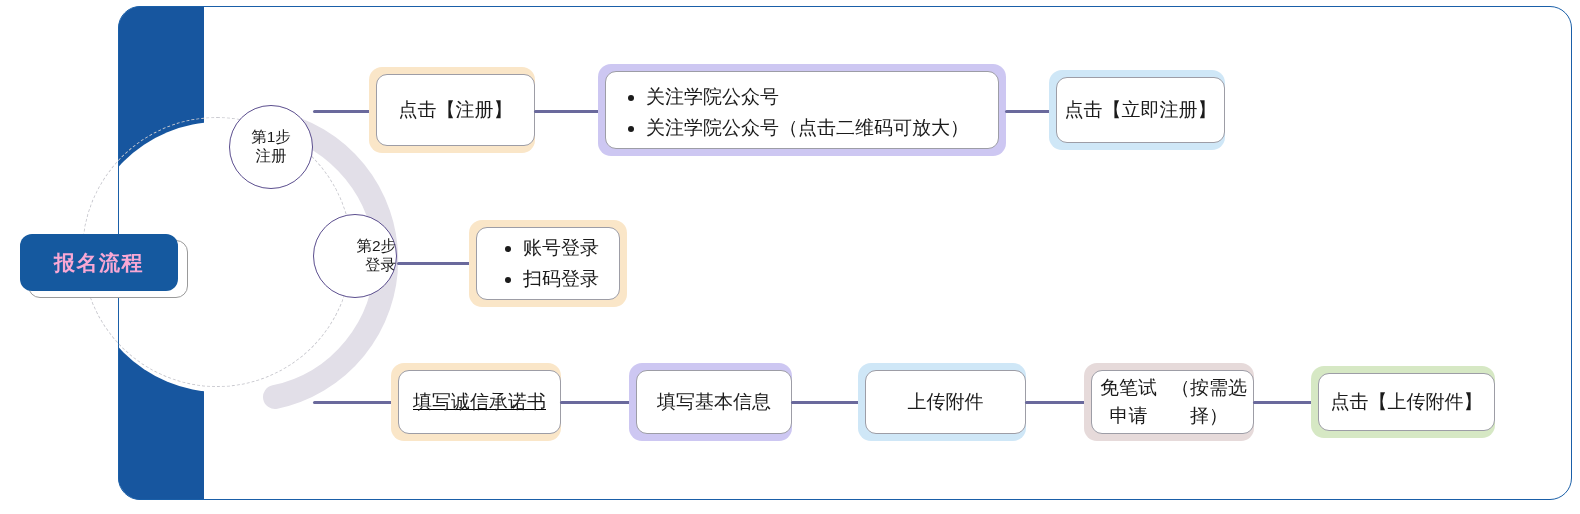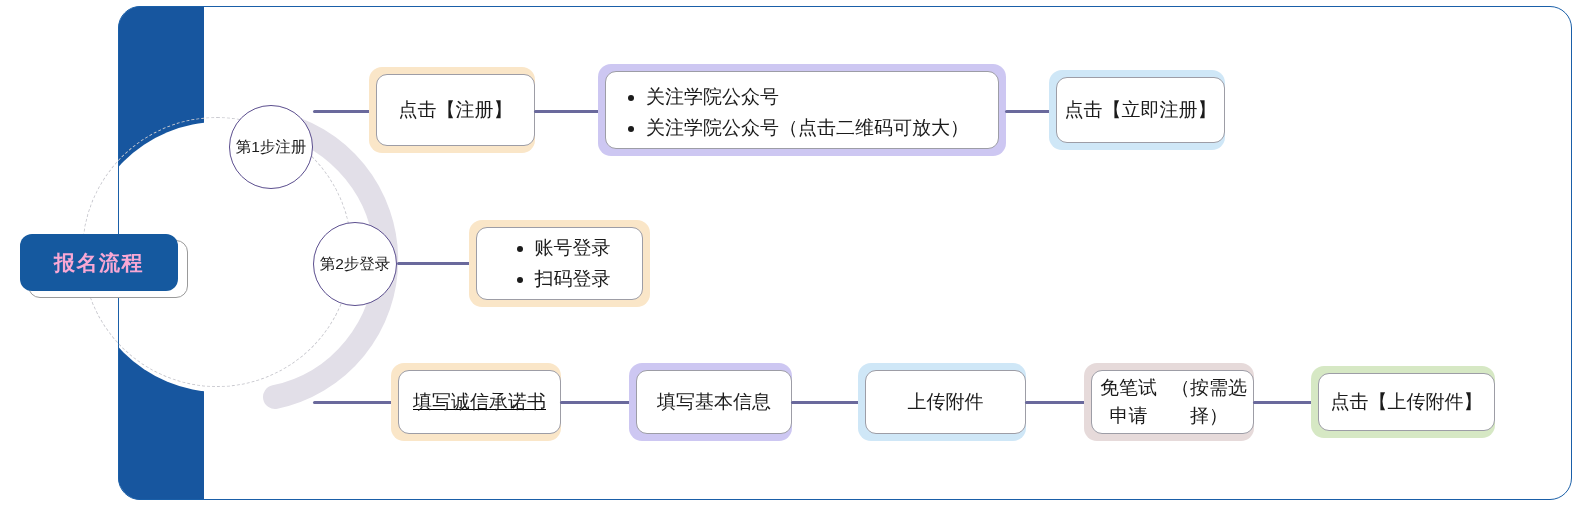--- a/index.html
+++ b/index.html
@@ -93,21 +93,21 @@
 
   
   .step{
     position:absolute;
     width:84px; height:84px;
     border-radius:50%;
     border:1.7px solid #5b4e8e;
     background:#ffffff;
     box-sizing:border-box;
     display:flex;
-    flex-direction:row;
+    flex-direction:column;
     align-items:center;
     justify-content:center;
     color:#1b1b1b;
     font-size:15.5px;
     line-height:1.22;
   }
   .step span{display:block;}
 
   
   .conn{
@@ -203,28 +203,28 @@
   </div>
 
   <div class="conn" style="left:1005px; top:110px; width:48px;"></div>
 
   <div class="box" style="left:1049px; top:70px; width:176px; height:80px; background:#cfe7f7;">
     <div class="card">
         <span>点击【立即注册】</span>
       </div>
   </div>
 
-  <div class="step" style="left:313px; top:222px;">
+  <div class="step" style="left:313px; top:214px;align-items:flex-end;">
     <span>第2步</span>
     <span>登录</span>
   </div>
 
   <div class="conn" style="left:397px; top:262px; width:75px;"></div>
 
-  <div class="box padall" style="left:469px; top:220px; width:181px; height:87px; background:#fae6c8;">
+  <div class="box padall" style="left:469px; top:220px; width:158px; height:87px; background:#fae6c8;">
     <div class="card bullets" style="display:flex;align-items:center;">
       <ul>
         <li>账号登录</li>
         <li>扫码登录</li>
       </ul>
     </div>
   </div>
 
 
   <div class="conn" style="left:313px; top:401px; width:80px;"></div>

